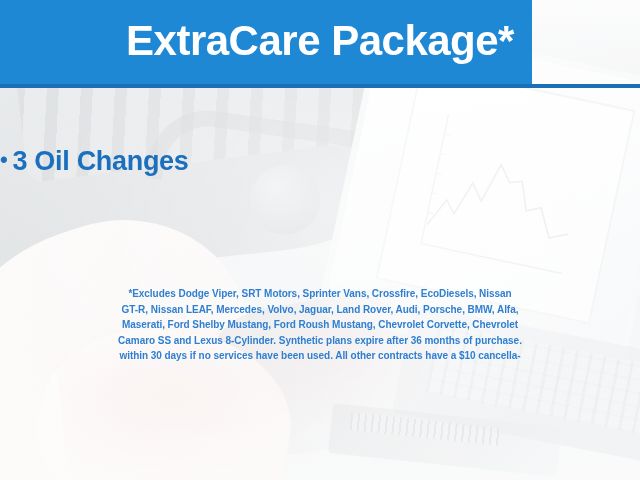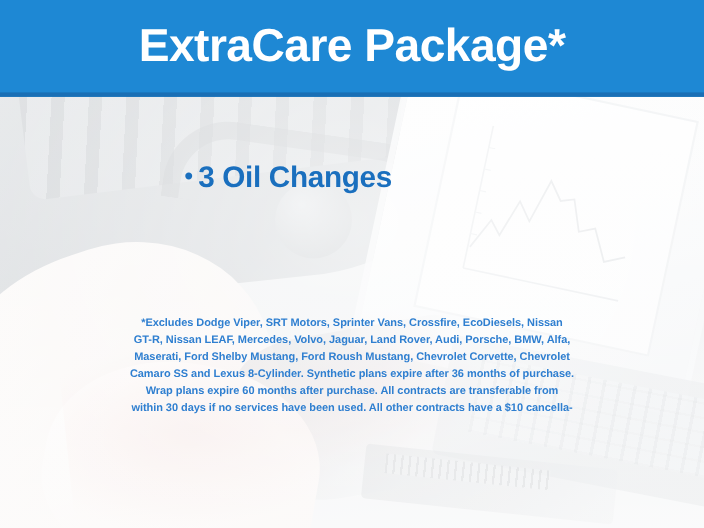--- a/index.html
+++ b/index.html
@@ -165,21 +165,21 @@
     position: absolute;
     left: 0; top: 0;
     width: 640px; height: 480px;
     background: radial-gradient(ellipse at 50% 42%, rgba(255,255,255,.55), rgba(255,255,255,.18) 70%);
   }
 
   
   .banner {
     position: absolute;
     left: 0; top: 0;
-    width: 640px;
+    width: 532px;
     height: 88px;
     background: #1e88d4;
     box-sizing: border-box;
     z-index: 5;
   }
   .banner-edge {
     position: absolute;
     left: 0; top: 84px;
     width: 640px;
     height: 4px;
@@ -200,21 +200,21 @@
     white-space: nowrap;
   }
 
   
   .bullets {
     position: absolute;
     left: 0;
     top: 140px;
     width: 524px;
     z-index: 4;
-    text-align: center;
+    text-align: left;
   }
   .bullet-line {
     color: #1a6fbe;
     font-size: 27px;
     font-weight: bold;
     line-height: 39px;
     letter-spacing: -0.3px;
     white-space: nowrap;
   }
   .bullet-line .dot {
@@ -289,17 +289,16 @@
     <div class="bullet-line">
       <span class="dot">•</span><span>3 Oil Changes</span>
     </div>
   </div>
 
   <div class="fineprint">
     <div class="fine-line">*Excludes Dodge Viper, SRT Motors, Sprinter Vans, Crossfire, EcoDiesels, Nissan</div>
     <div class="fine-line">GT-R, Nissan LEAF, Mercedes, Volvo, Jaguar, Land Rover, Audi, Porsche, BMW, Alfa,</div>
     <div class="fine-line">Maserati, Ford Shelby Mustang, Ford Roush Mustang, Chevrolet Corvette, Chevrolet</div>
     <div class="fine-line">Camaro SS and Lexus 8-Cylinder. Synthetic plans expire after 36 months of purchase.</div>
-    <div class="fine-line">Wrap plans expire 60 months after purchase. All contracts are transferable from</div>
     <div class="fine-line">within 30 days if no services have been used. All other contracts have a $10 cancella-</div>
   </div>
 
 </div>
 
 </body></html>

